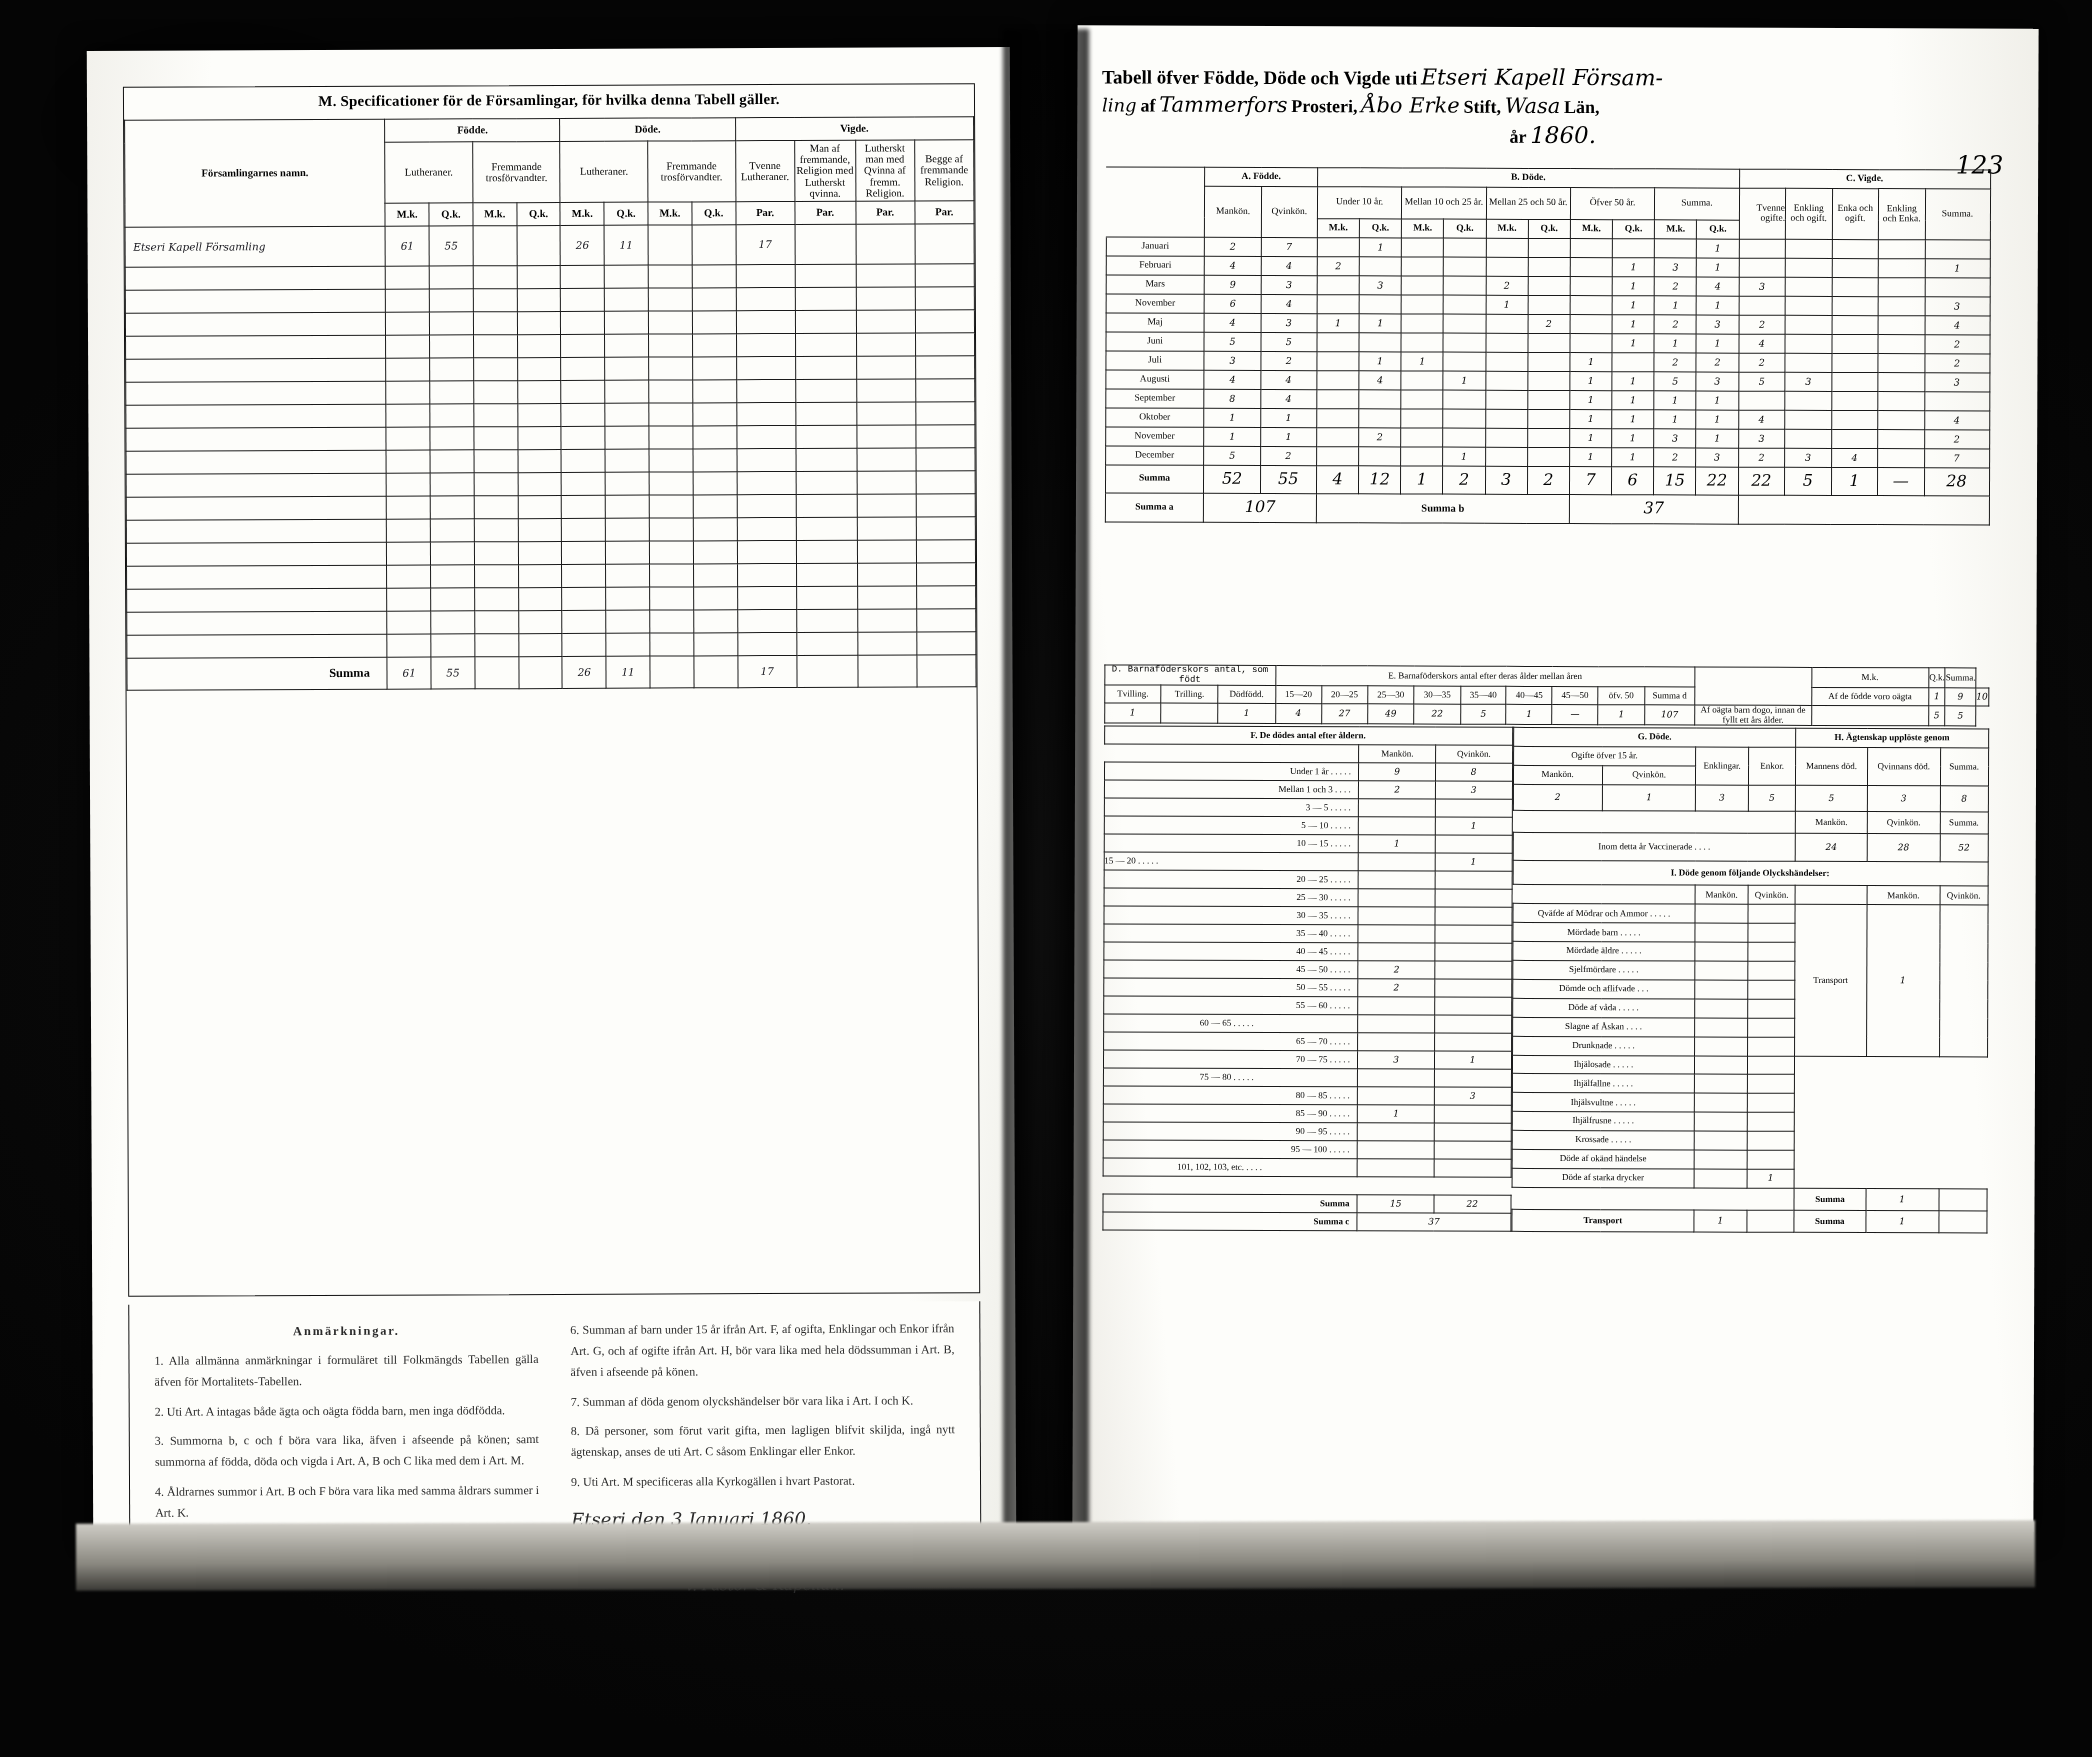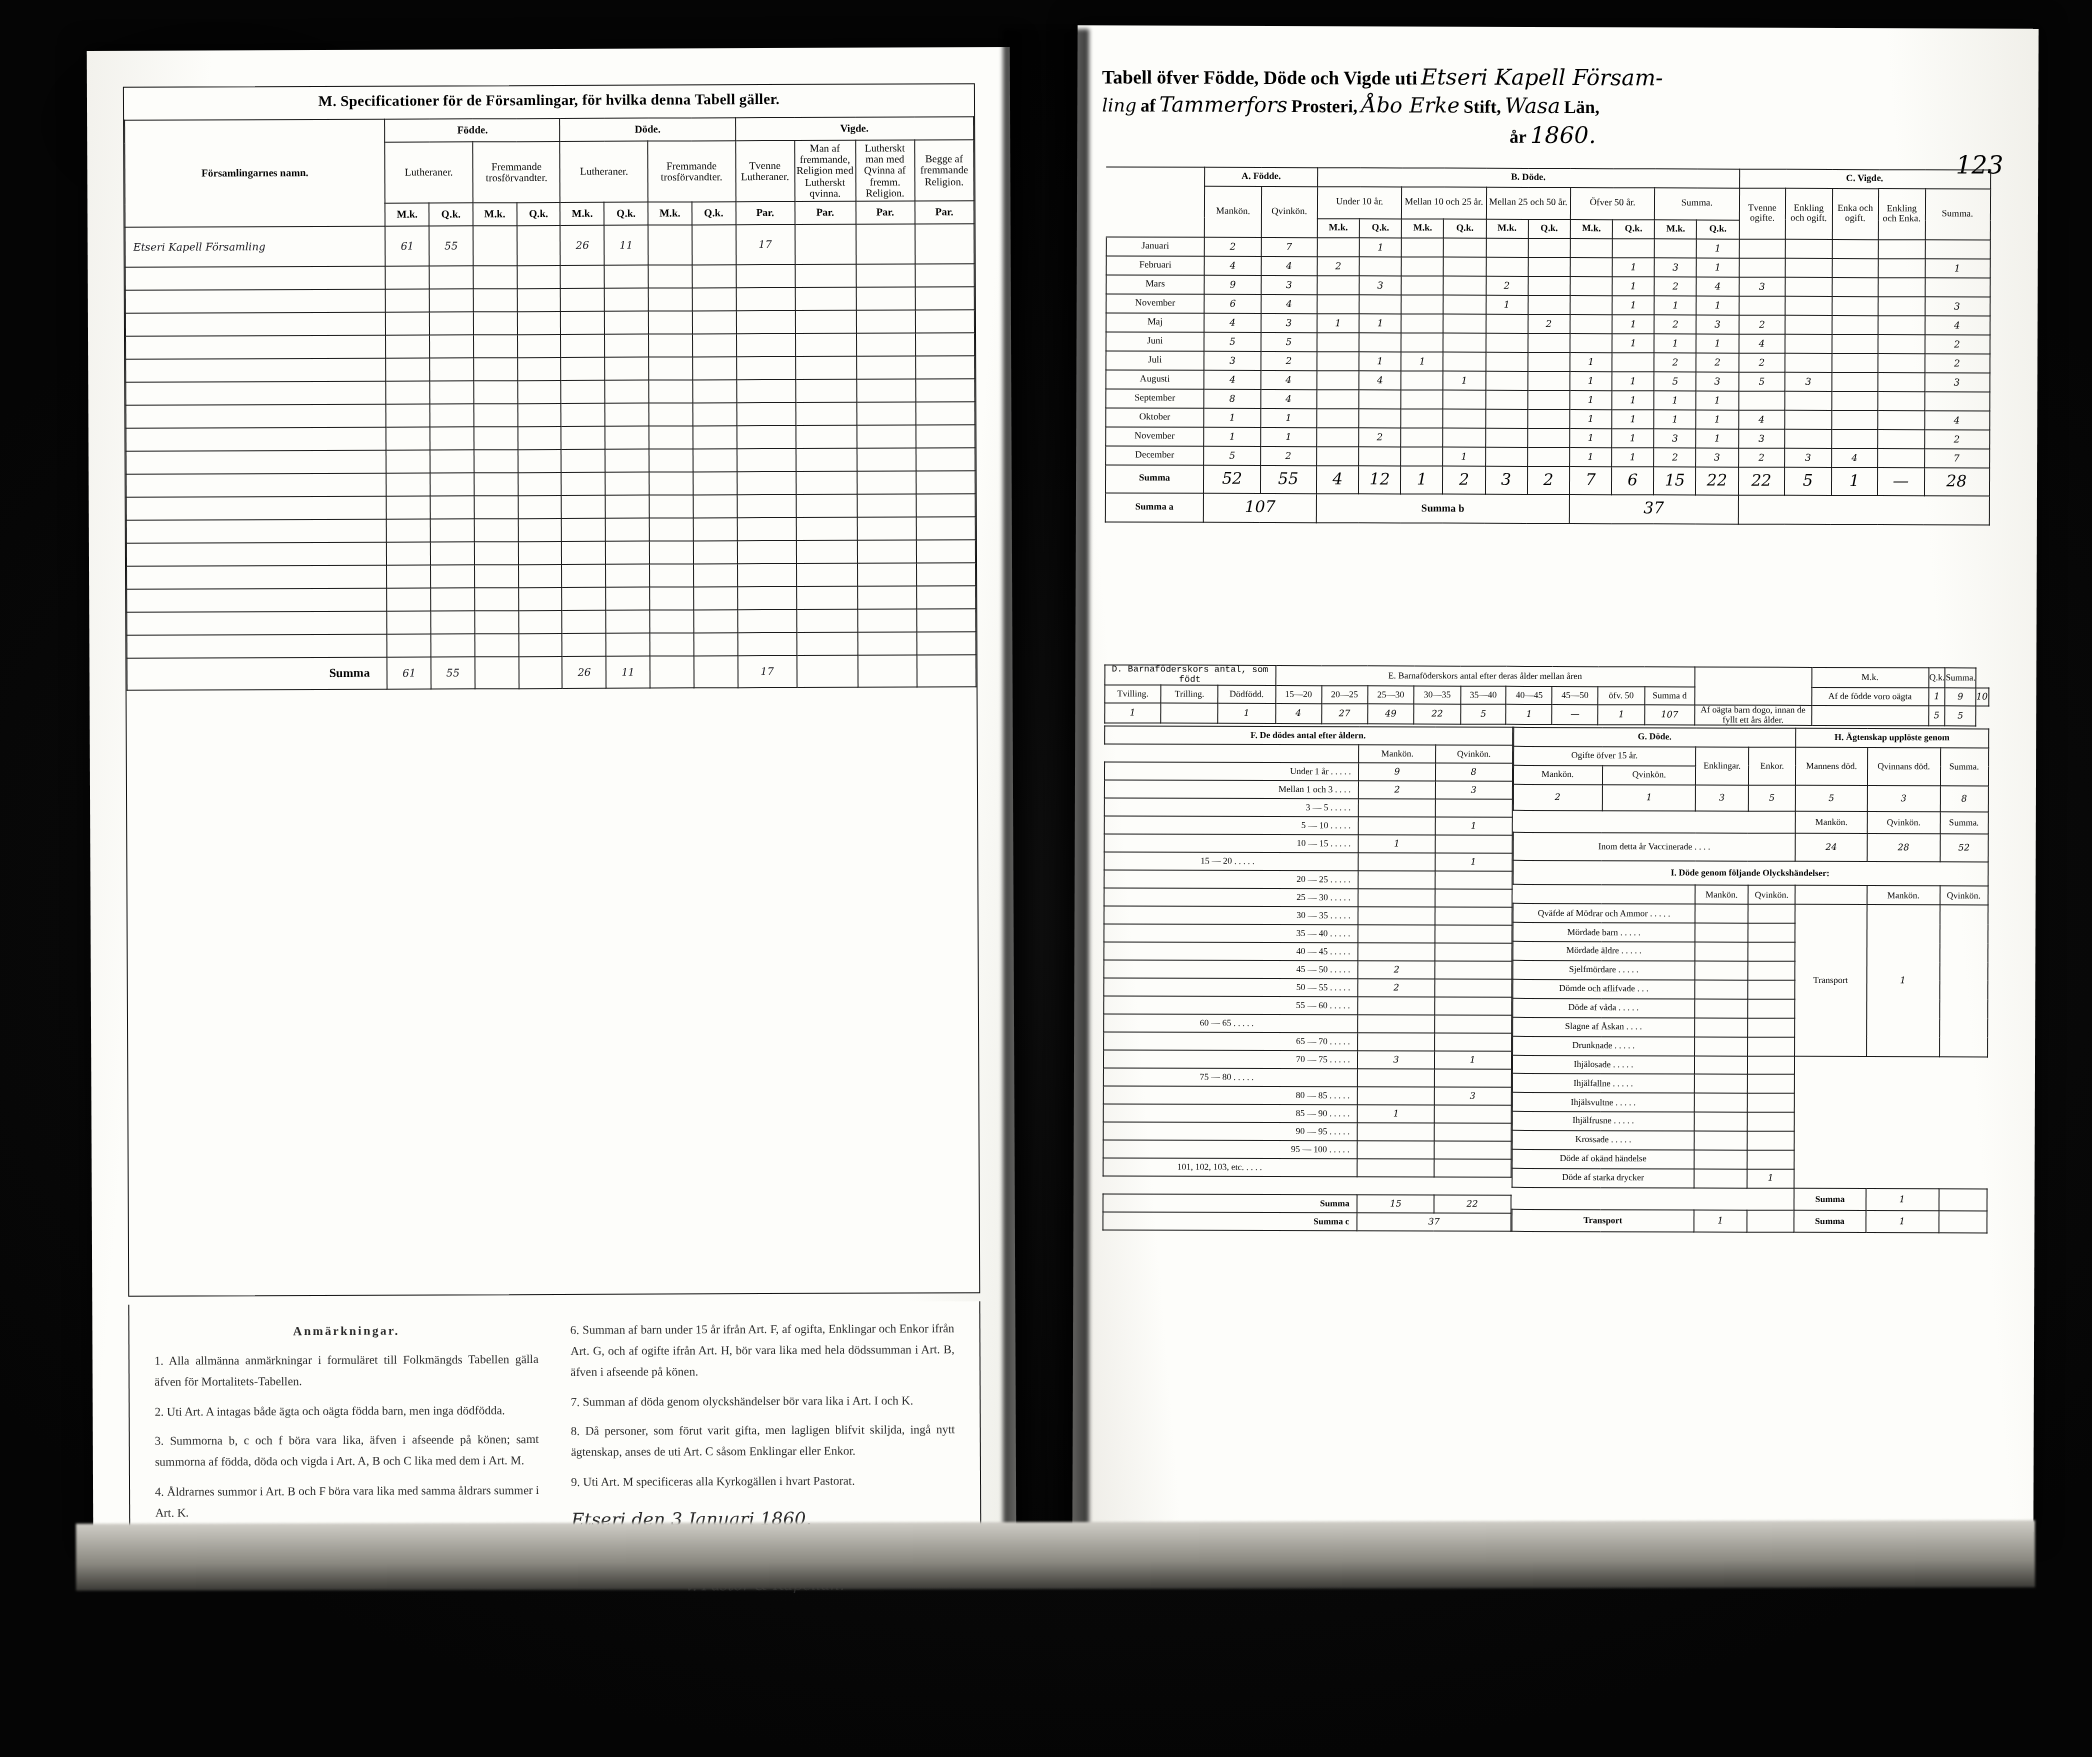--- a/index.html
+++ b/index.html
@@ -507,21 +507,21 @@
           <td colspan="5" class="hdr">C. Vigde.</td>
         </tr>
         <tr style="height:32px;">
           <td rowspan="2" style="width:51px;" class="vsmall">Mankön.</td>
           <td rowspan="2" style="width:51px;" class="vsmall">Qvinkön.</td>
           <td colspan="2" class="vsmall">Under 10 år.</td>
           <td colspan="2" class="vsmall">Mellan 10 och 25 år.</td>
           <td colspan="2" class="vsmall">Mellan 25 och 50 år.</td>
           <td colspan="2" class="vsmall">Öfver 50 år.</td>
           <td colspan="2" class="vsmall">Summa.</td>
-          <td rowspan="2" style="width:42px;" class="tiny">Tvenne ogifte.</td>
+          <td rowspan="2" style="width:42px;text-align:right;" class="tiny">Tvenne ogifte.</td>
           <td rowspan="2" style="width:42px;" class="tiny">Enkling och ogift.</td>
           <td rowspan="2" style="width:42px;" class="tiny">Enka och ogift.</td>
           <td rowspan="2" style="width:42px;" class="tiny">Enkling och Enka.</td>
           <td rowspan="2" style="width:59px;" class="vsmall">Summa.</td>
         </tr>
         <tr style="height:17px;" id="bSexRow">
               <td class="hdr" style="width:38px">M.k.</td>
               <td class="hdr" style="width:38px">Q.k.</td>
               <td class="hdr" style="width:38px">M.k.</td>
               <td class="hdr" style="width:38px">Q.k.</td>
@@ -887,21 +887,21 @@
                   <td class="rowlab" style="text-align:right;padding-right:7.6px">5  —  10 . . . . .</td>
                   <td class="handc"></td>
                   <td class="handc">1</td>
                 </tr>
                 <tr>
                   <td class="rowlab" style="text-align:right;padding-right:7.6px">10  —  15 . . . . .</td>
                   <td class="handc">1</td>
                   <td class="handc"></td>
                 </tr>
                 <tr>
-                  <td class="rowlab" style="text-align:center;padding-right:7.6px">15  —  20 . . . . .</td>
+                  <td class="rowlab" style="text-align:left;padding-right:7.6px">15  —  20 . . . . .</td>
                   <td class="handc"></td>
                   <td class="handc">1</td>
                 </tr>
                 <tr>
                   <td class="rowlab" style="text-align:right;padding-right:7.6px">20  —  25 . . . . .</td>
                   <td class="handc"></td>
                   <td class="handc"></td>
                 </tr>
                 <tr>
                   <td class="rowlab" style="text-align:right;padding-right:7.6px">25  —  30 . . . . .</td>

